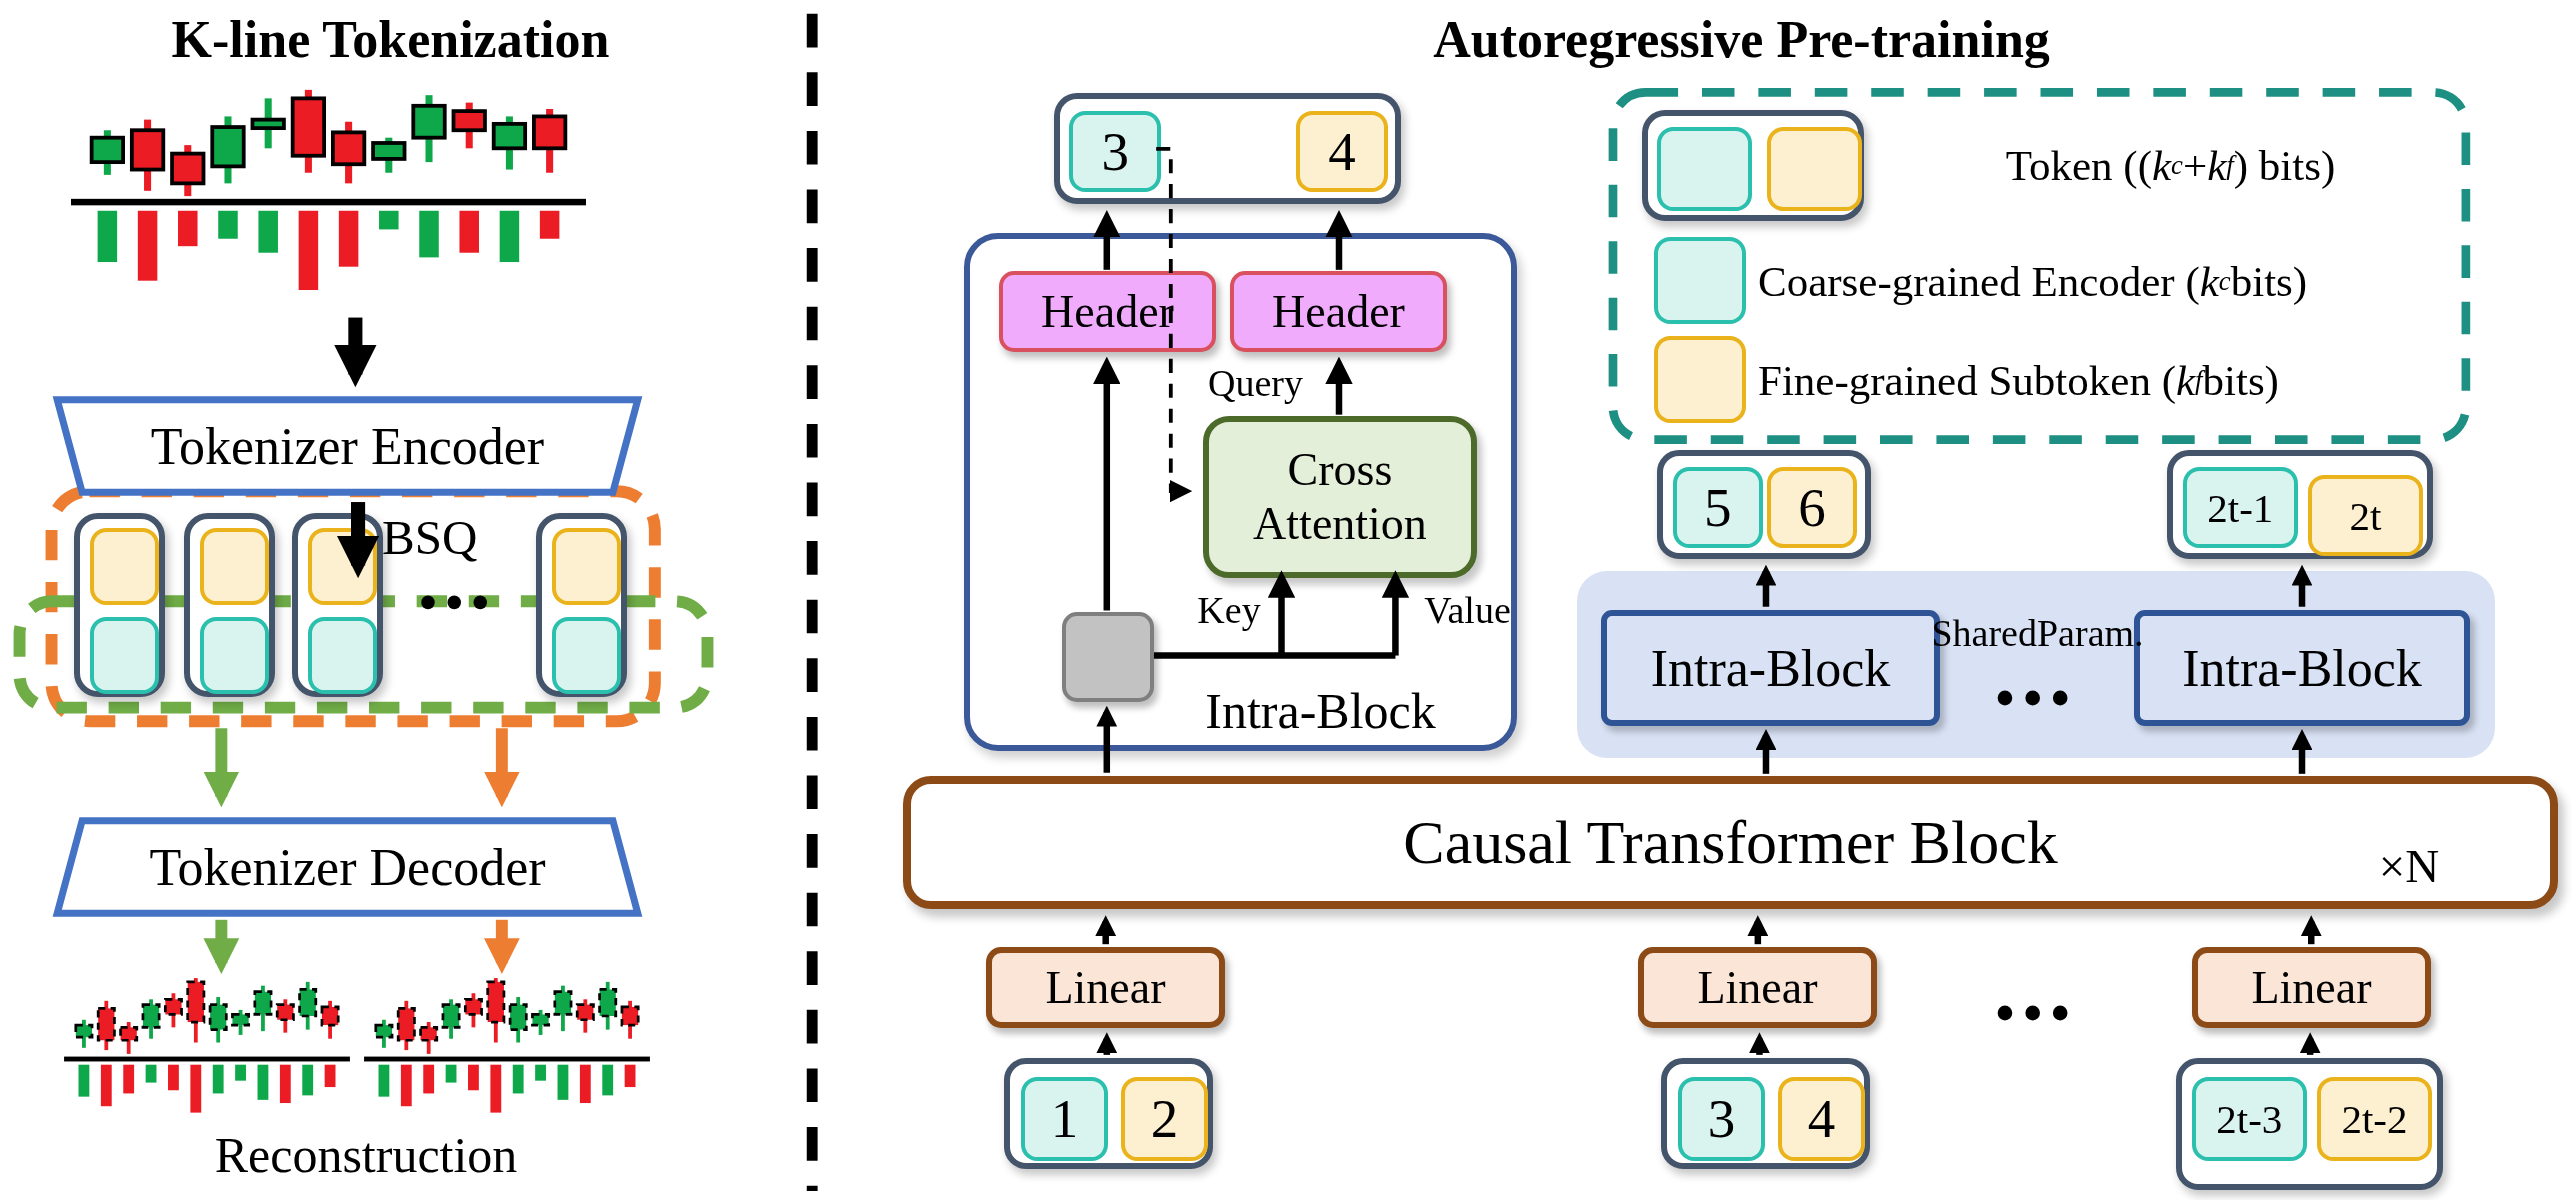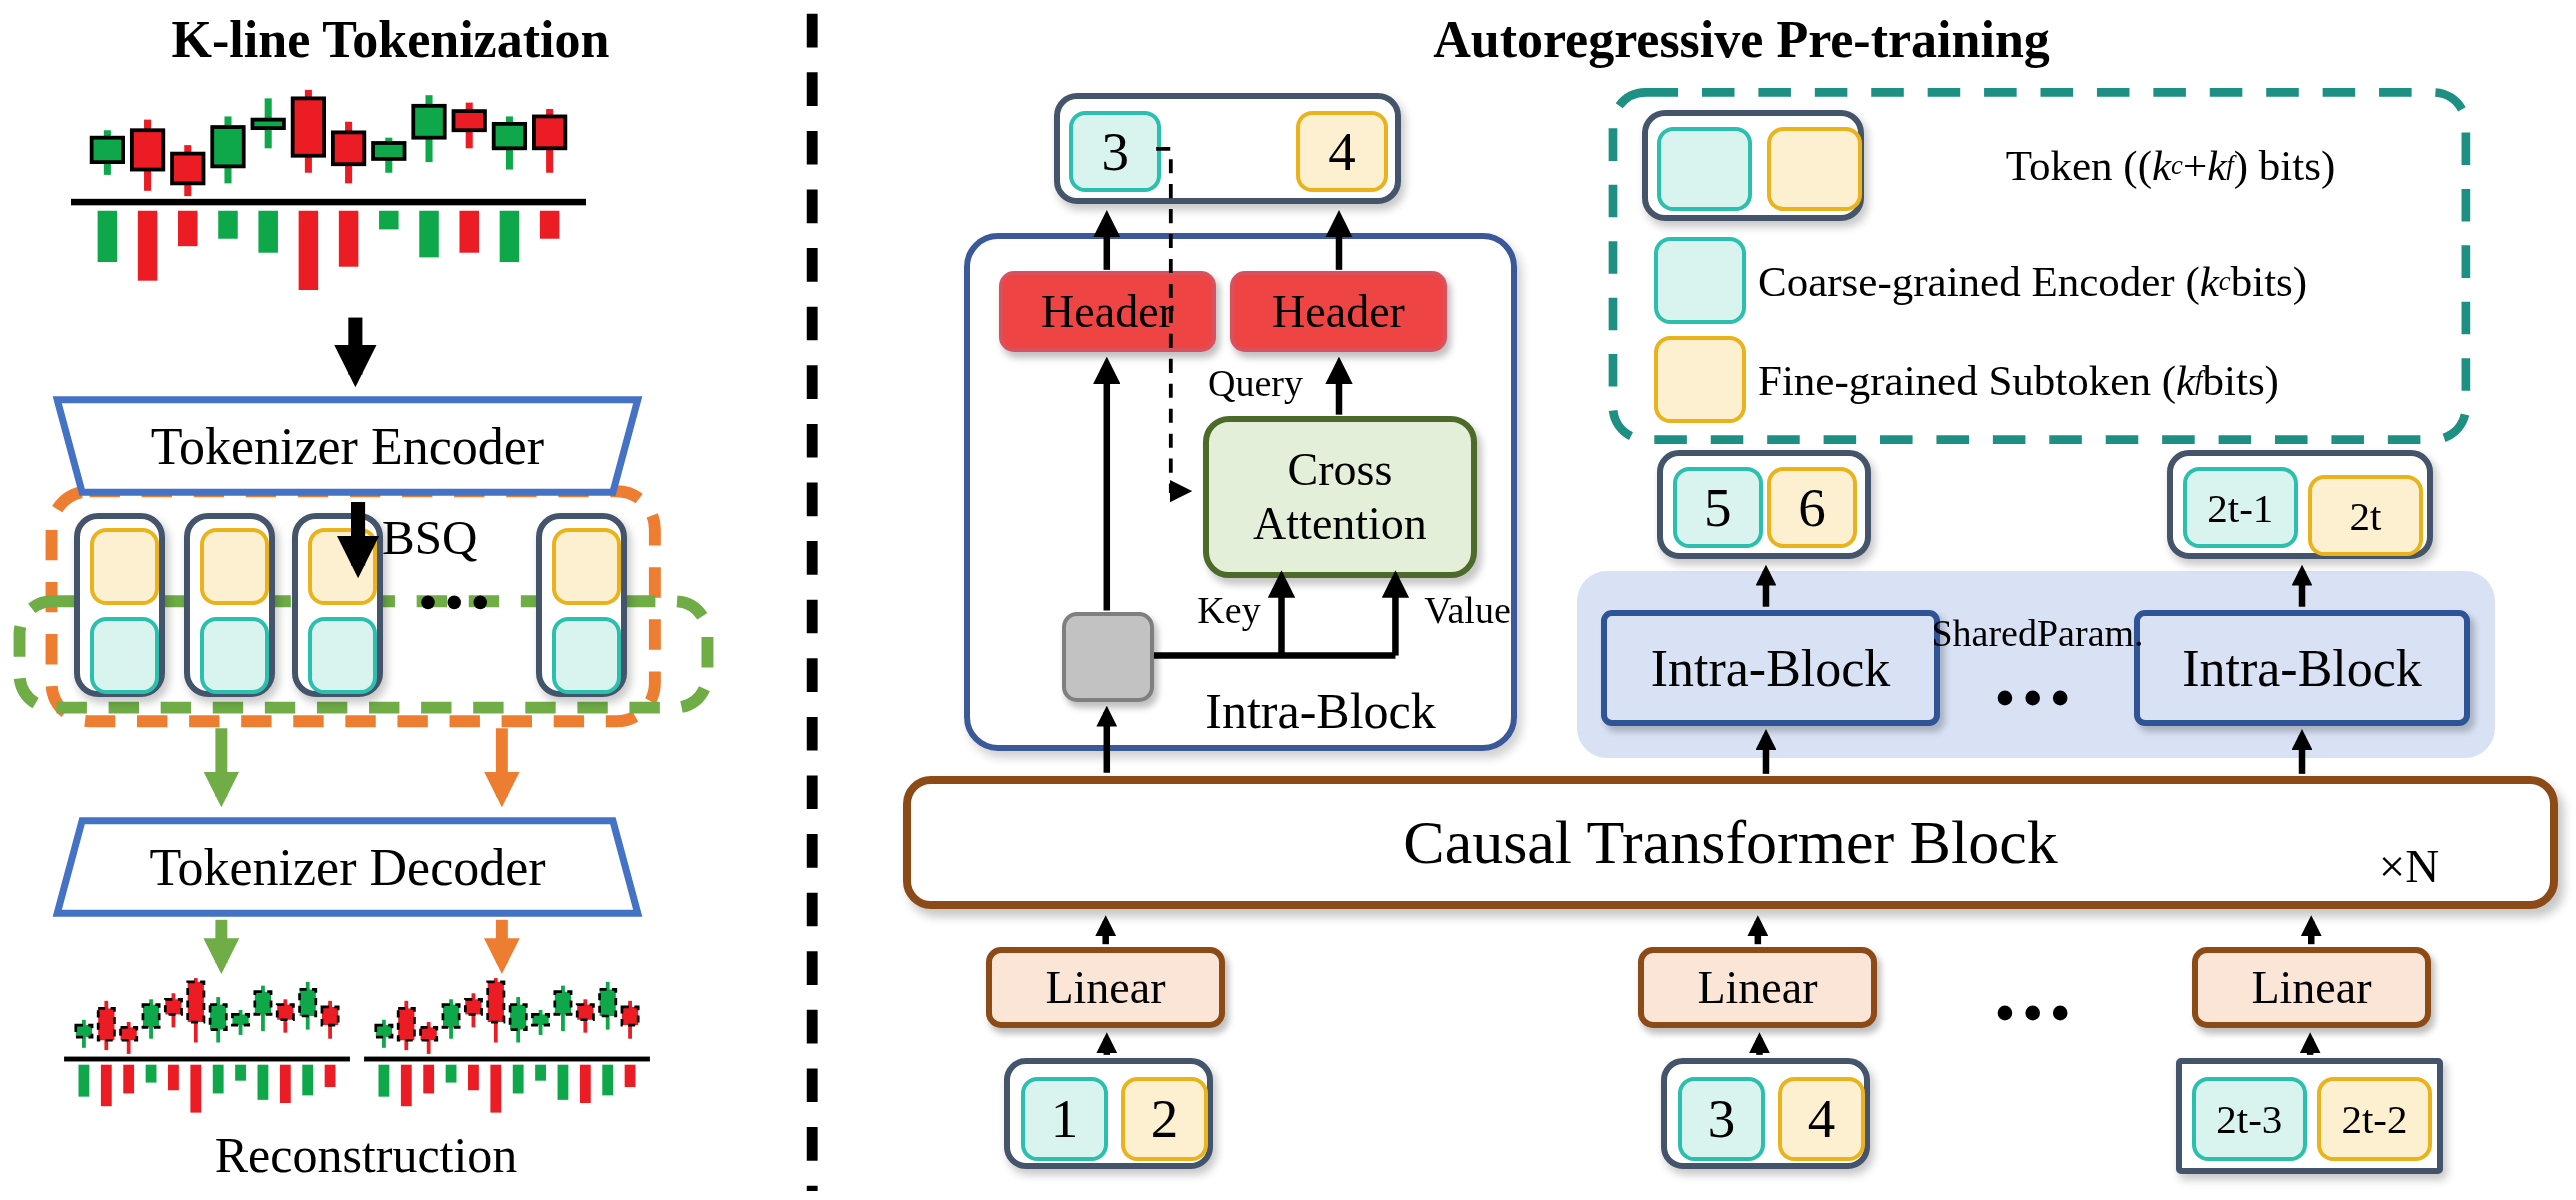--- a/index.html
+++ b/index.html
@@ -10,21 +10,21 @@
        text-align:center;box-sizing:border-box;white-space:pre-line;}
   .bold{font-weight:bold;}
   
   .tok{position:absolute;box-sizing:border-box;background:#fff;border:6px solid #44546A;
        border-radius:24px;box-shadow:3.3px 5.4px 8.7px rgba(0,0,0,.22);}
   .sub{position:absolute;box-sizing:border-box;border-radius:16.3px;display:flex;
        align-items:center;justify-content:center;font-size:55px;}
   .sub.c{background:#D9F3EF;border:4.9px solid #2BBFAE;}
   .sub.f{background:#FDF0D0;border:4.9px solid #EAB31B;}
   .sub.small{font-size:41px;}
-  .header{position:absolute;box-sizing:border-box;background:#ef4444;border:4.9px solid #D9505F;
+  .header{position:absolute;box-sizing:border-box;background:#f0abfc;border:4.9px solid #D9505F;
           border-radius:15px;box-shadow:3.3px 5.4px 7.6px rgba(0,0,0,.25);font-size:46px;
           display:flex;align-items:center;justify-content:center;}
   .dots{position:absolute;font-weight:bold;letter-spacing:8.7px;display:flex;
         align-items:center;justify-content:center;}
   .kv{font-style:italic;}
   .ks{font-style:italic;font-size:0.62em;vertical-align:-0.30em;}
   svg{position:absolute;overflow:visible;}
 </style>
 </head>
 <body>
@@ -260,21 +260,21 @@
   <div class="dots" style="left:1953px;top:977px;width:168px;height:71px;font-size:54px;z-index:3">•••</div>
 
   <div class="tok" style="left:1004px;top:1058px;width:209px;height:111px;border-radius:22px;z-index:3">
     <div class="sub c" style="left:11px;top:12.5px;width:87px;height:84px">1</div>
     <div class="sub f" style="left:111px;top:12.5px;width:87px;height:84px">2</div>
   </div>
   <div class="tok" style="left:1661px;top:1058px;width:209px;height:111px;border-radius:22px;z-index:3">
     <div class="sub c" style="left:11px;top:12.5px;width:87px;height:84px">3</div>
     <div class="sub f" style="left:111px;top:12.5px;width:87px;height:84px">4</div>
   </div>
-  <div class="tok" style="left:2176px;top:1058px;width:267px;height:116px;border-radius:5px;z-index:3">
+  <div class="tok" style="left:2176px;top:1058px;width:267px;height:132px;border-radius:22px;z-index:3">
     <div class="sub c small" style="left:9.8px;top:12.5px;width:115px;height:84px">2t-3</div>
     <div class="sub f small" style="left:135px;top:12.5px;width:115px;height:84px">2t-2</div>
   </div>
 
   <svg style="left:0;top:0;z-index:6;pointer-events:none" width="2576" height="1201" viewBox="0 0 4748 2213">
     <defs>
       <marker id="mB" viewBox="0 0 10 10" refX="7" refY="5" markerWidth="4.2" markerHeight="4.2" orient="auto-start-reverse">
           <path d="M0,0 L10,5 L0,10 z" fill="#000"></path>
         </marker>
       <marker id="mBs" viewBox="0 0 10 10" refX="7" refY="5" markerWidth="3.2" markerHeight="3.2" orient="auto-start-reverse">

